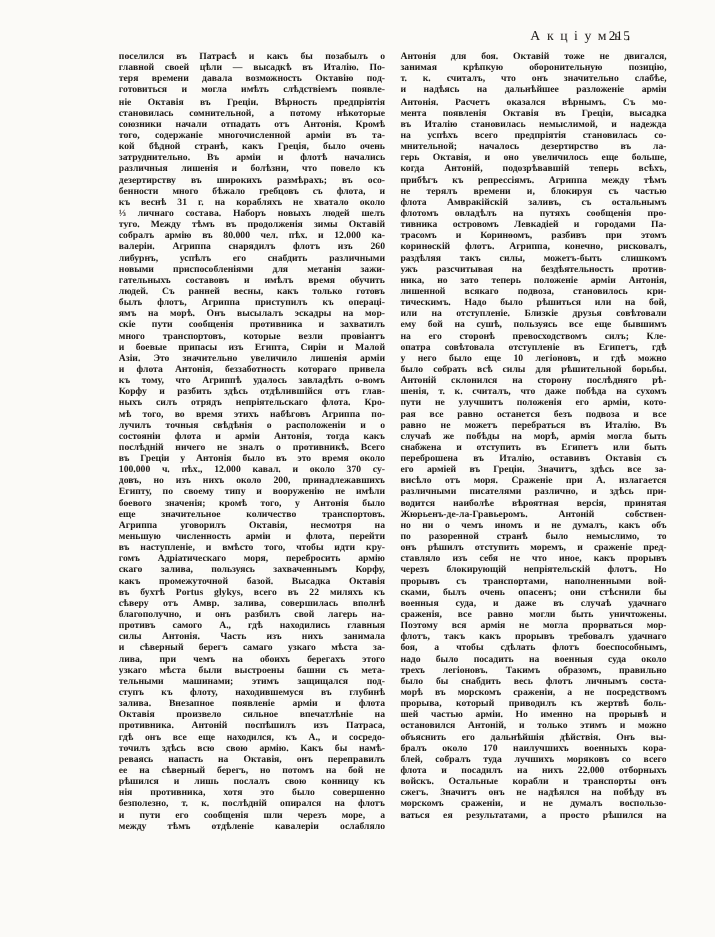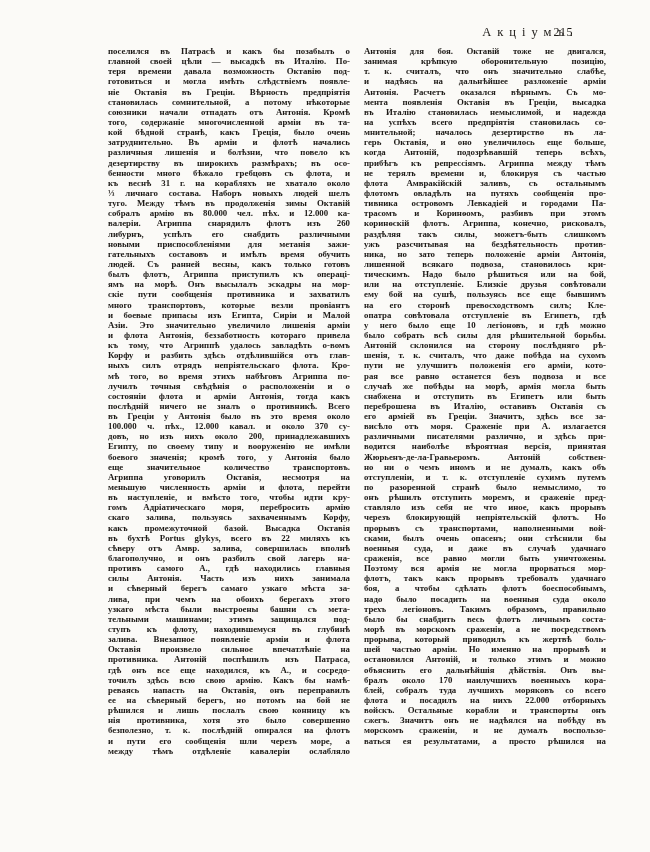--- a/index.html
+++ b/index.html
@@ -170,30 +170,30 @@
         <div class="text-line">или на отступленіе. Близкіе друзья совѣтовали</div>
         <div class="text-line">ему бой на сушѣ, пользуясь все еще бывшимъ</div>
         <div class="text-line">на его сторонѣ превосходствомъ силъ; Кле-</div>
         <div class="text-line">опатра совѣтовала отступленіе въ Египетъ, гдѣ</div>
         <div class="text-line">у него было еще 10 легіоновъ, и гдѣ можно</div>
         <div class="text-line">было собрать всѣ силы для рѣшительной борьбы.</div>
         <div class="text-line">Антоній склонился на сторону послѣдняго рѣ-</div>
         <div class="text-line">шенія, т. к. считалъ, что даже побѣда на сухомъ</div>
         <div class="text-line">пути не улучшитъ положенія его арміи, кото-</div>
         <div class="text-line">рая все равно останется безъ подвоза и все</div>
+        <div class="text-line">равно не можетъ перебраться въ Италію. Въ</div>
         <div class="text-line">случаѣ же побѣды на морѣ, армія могла быть</div>
         <div class="text-line">снабжена и отступить въ Египетъ или быть</div>
         <div class="text-line">переброшена въ Италію, оставивъ Октавія съ</div>
         <div class="text-line">его арміей въ Греціи. Значитъ, здѣсь все за-</div>
         <div class="text-line">висѣло отъ моря. Сраженіе при А. излагается</div>
         <div class="text-line">различными писателями различно, и здѣсь при-</div>
         <div class="text-line">водится наиболѣе вѣроятная версія, принятая</div>
         <div class="text-line">Жюрьенъ-де-ла-Гравьеромъ. Антоній собствен-</div>
         <div class="text-line">но ни о чемъ иномъ и не думалъ, какъ объ</div>
-        <div class="text-line">отступленіи, и т. к. отступленіе сухимъ путемъ</div>
         <div class="text-line">по разоренной странѣ было немыслимо, то</div>
         <div class="text-line">онъ рѣшилъ отступить моремъ, и сраженіе пред-</div>
         <div class="text-line">ставляло изъ себя не что иное, какъ прорывъ</div>
         <div class="text-line">черезъ блокирующій непріятельскій флотъ. Но</div>
         <div class="text-line">прорывъ съ транспортами, наполненными вой-</div>
         <div class="text-line">сками, былъ очень опасенъ; они стѣснили бы</div>
         <div class="text-line">военныя суда, и даже въ случаѣ удачнаго</div>
         <div class="text-line">сраженія, все равно могли быть уничтожены.</div>
         <div class="text-line">Поэтому вся армія не могла прорваться мор-</div>
         <div class="text-line">флотъ, такъ какъ прорывъ требовалъ удачнаго</div>

